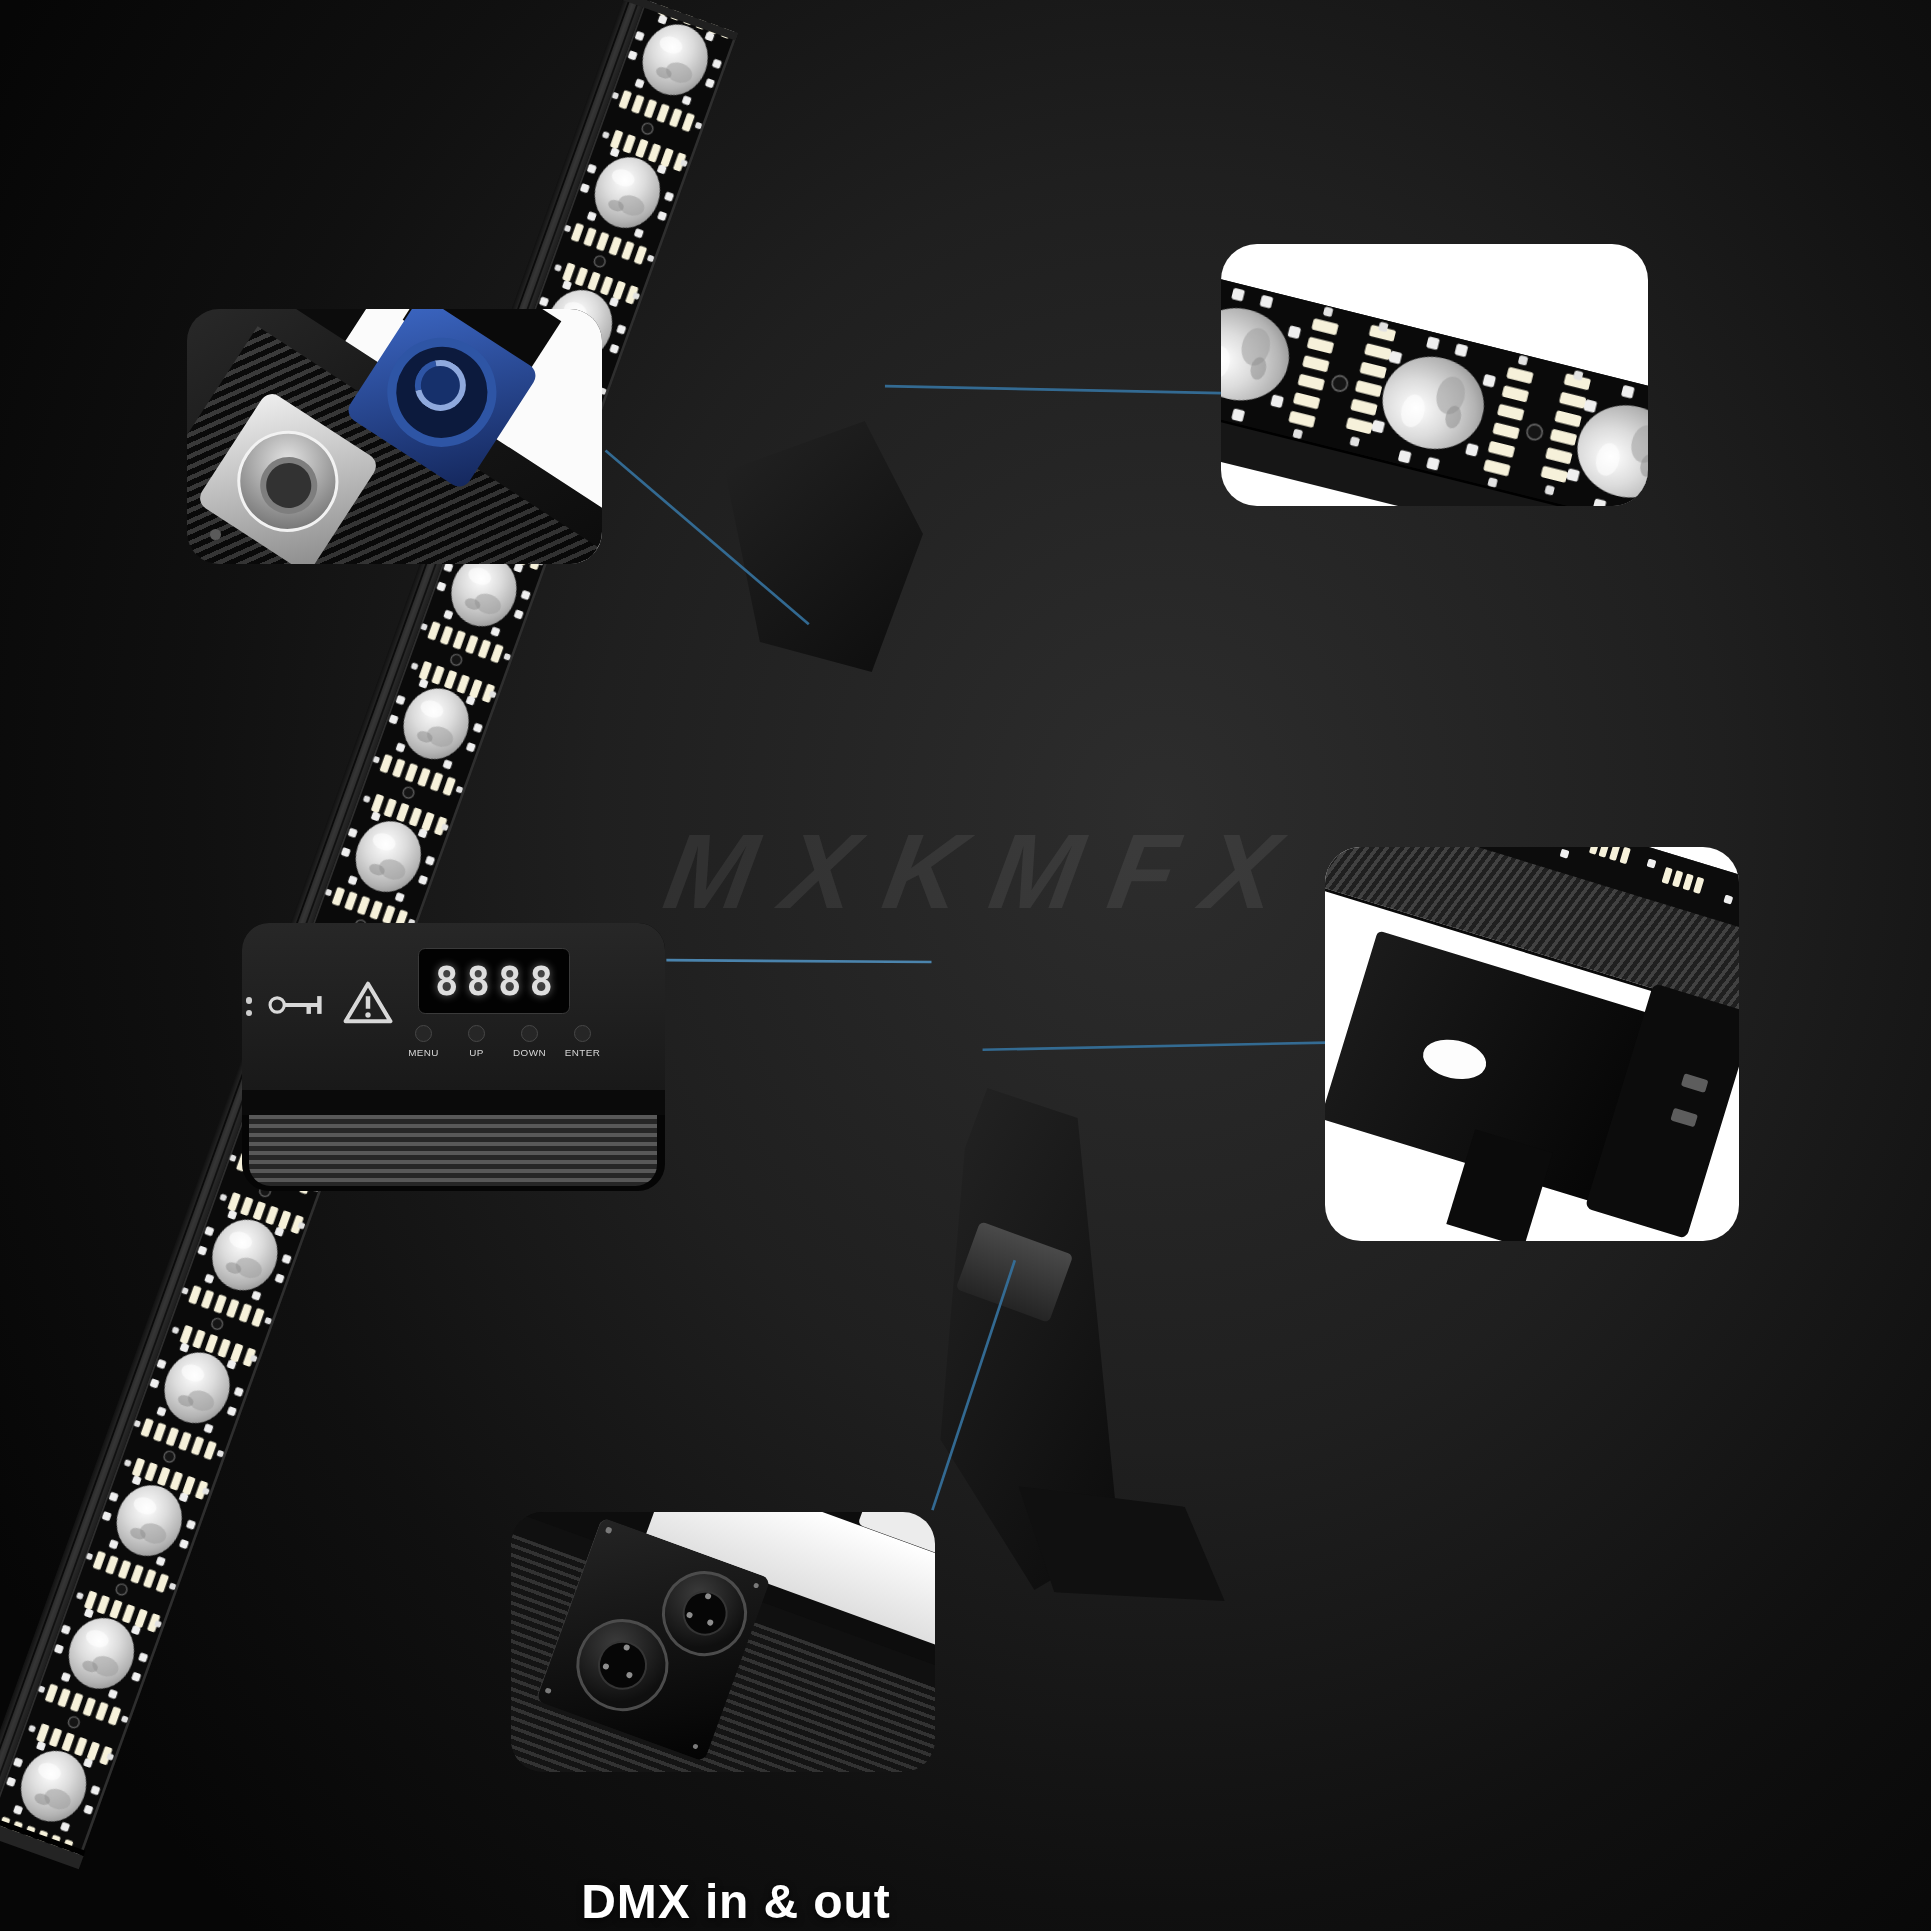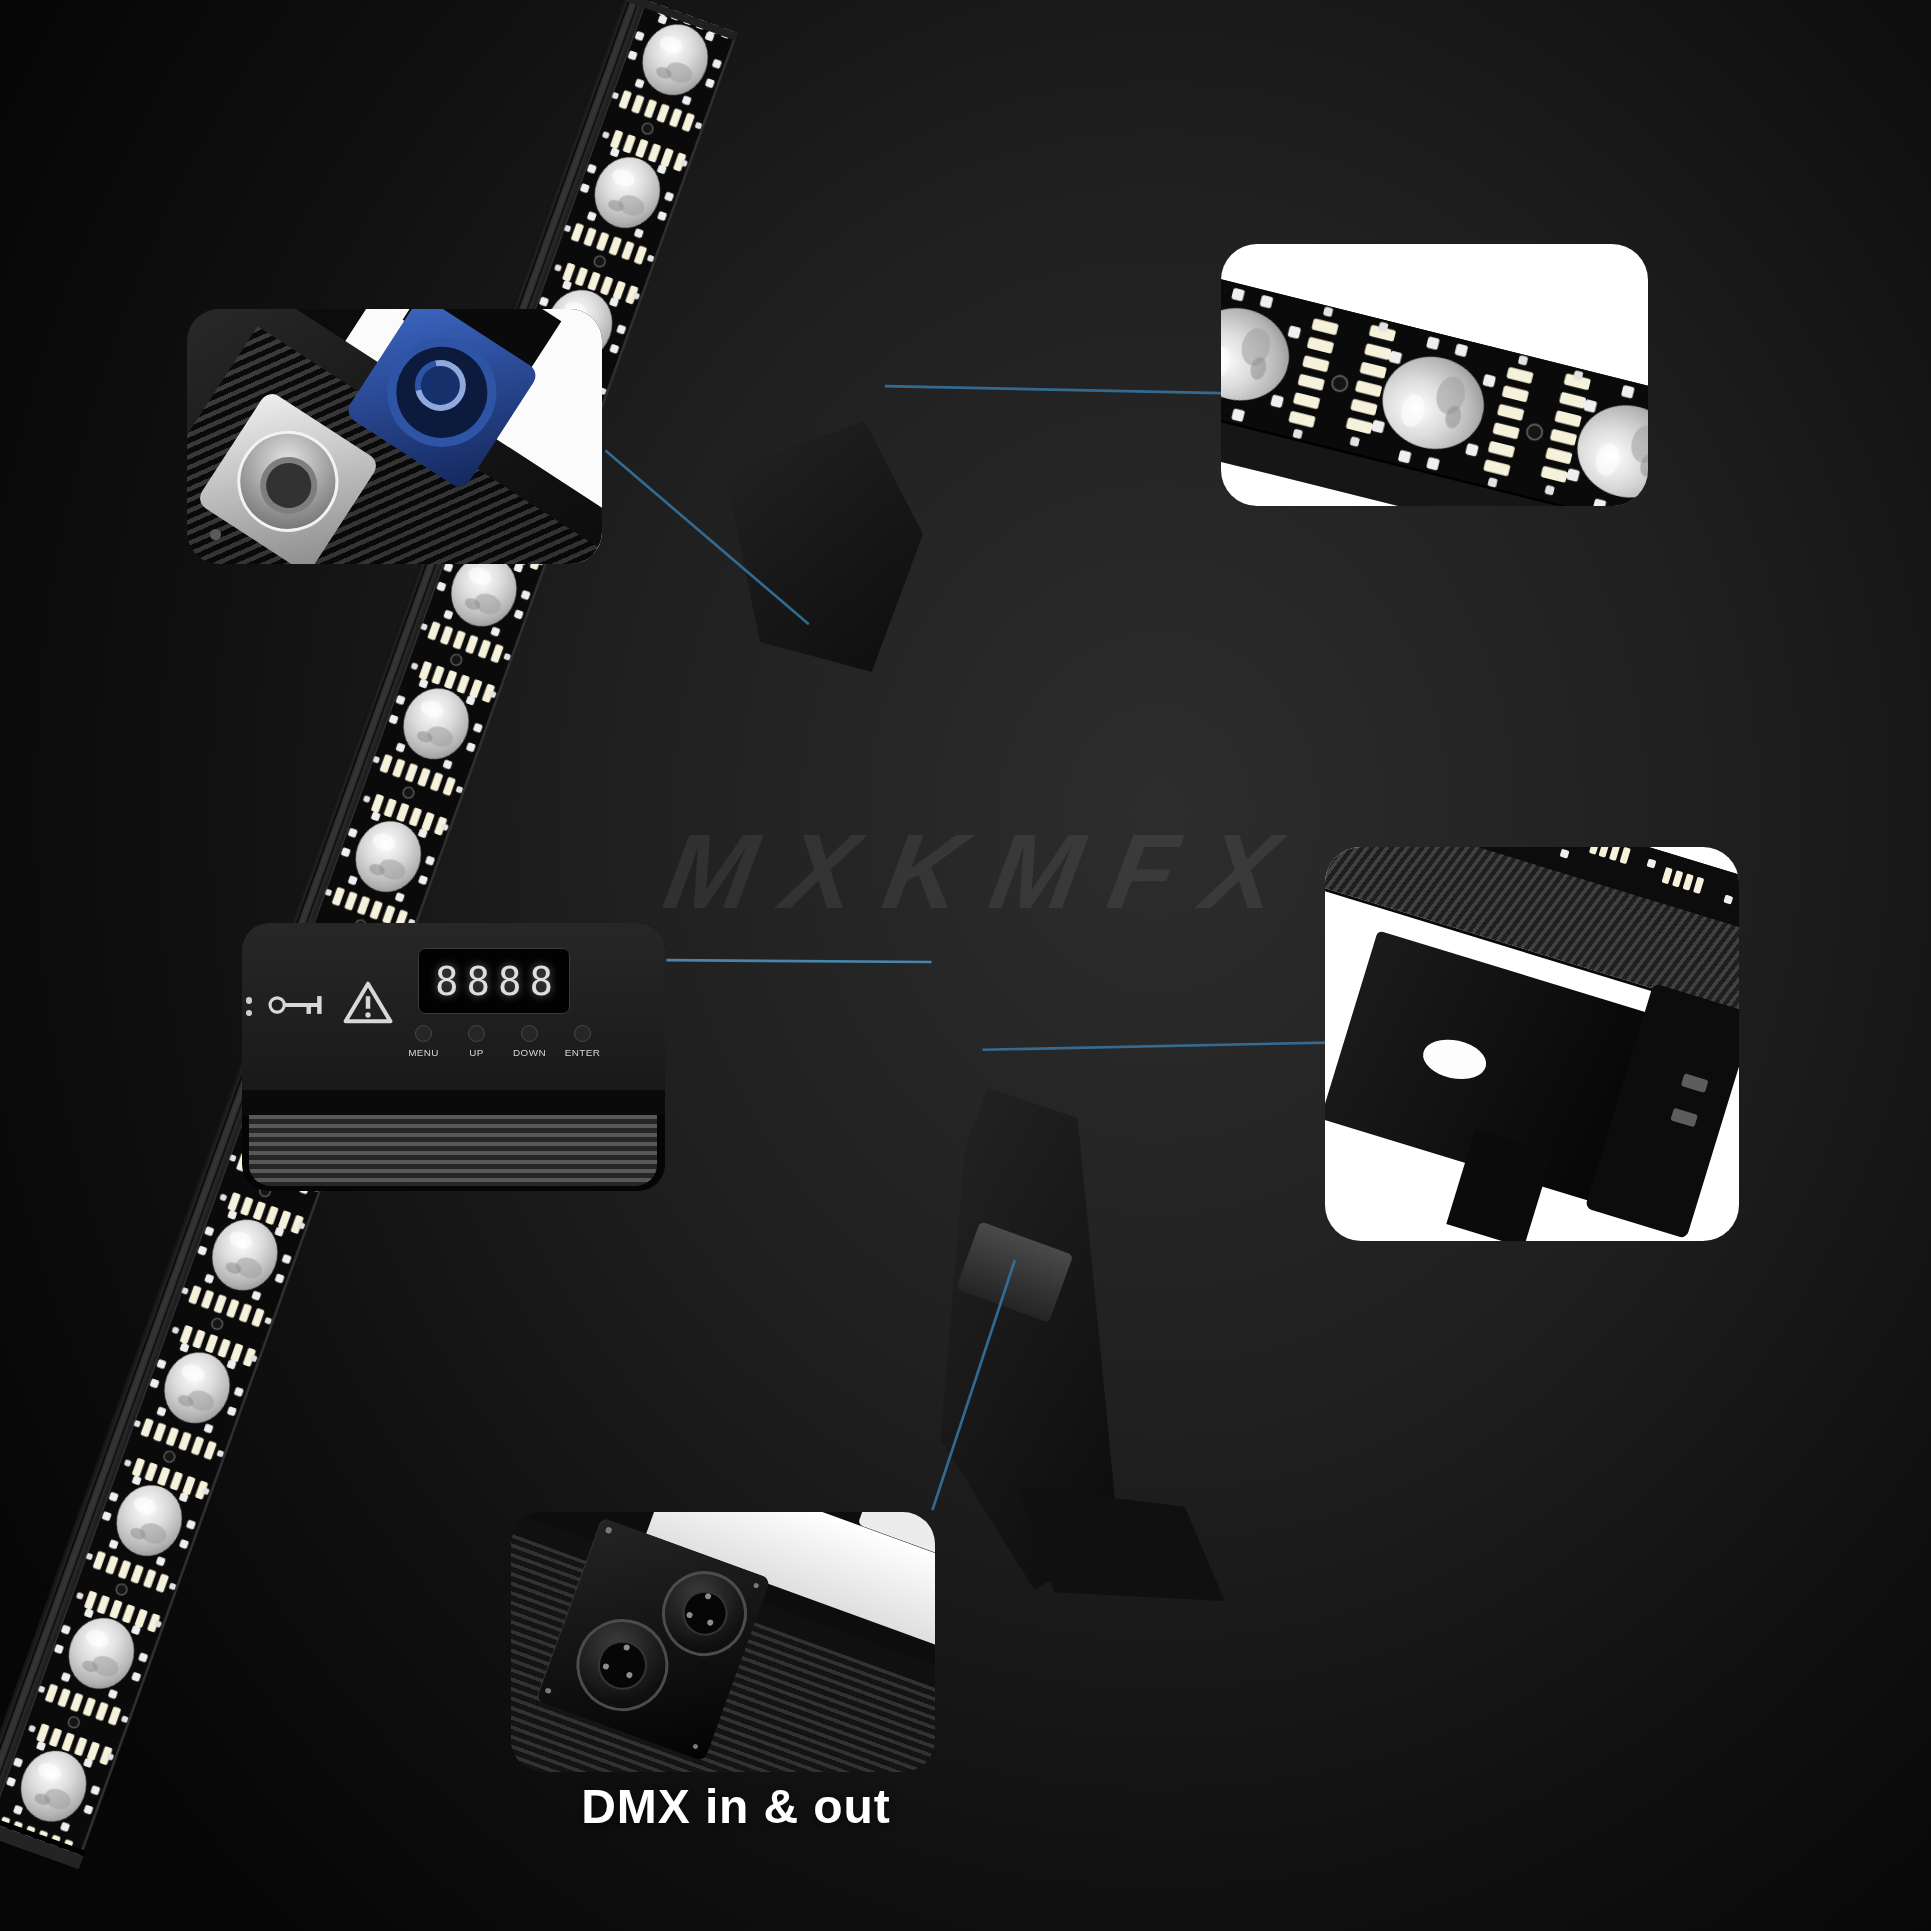--- a/index.html
+++ b/index.html
@@ -69,21 +69,21 @@
   .pw-screw{left:23px;top:220px;width:10.7px;height:10.7px;border-radius:50%;background:#5a5a5a;}
   
   #inset-beads{left:1221px;top:244px;width:427px;height:262px;border-radius:36px;background:#ffffff;}
   
   #inset-lcd{left:242px;top:923px;width:423px;height:268px;border-radius:27px;background:#050505;}
   .lcd-top{left:0;top:0;width:423px;height:167px;background:linear-gradient(#272727,#191919);}
   .lcd-colon{left:3.6px;top:68px;width:7.2px;height:32px;}
   .lcd-colon i{display:block;width:6.3px;height:6.3px;border-radius:50%;background:#cfcfcf;margin:6.3px 0;}
   .lcd-window{left:176px;top:25px;width:150px;height:64px;background:#020202;
     border:1.8px solid #3a3a3a;border-radius:7.2px;display:flex;align-items:center;justify-content:center;}
-  .lcd-digits{font-family:"DejaVu Sans Mono",monospace;font-weight:400;font-size:39px;
+  .lcd-digits{font-family:"DejaVu Sans Mono",monospace;font-weight:700;font-size:39px;
     color:#dedede;letter-spacing:8px;text-shadow:0 0 8px rgba(255,255,255,.45);margin-left:8px;}
   .lcd-buttons{left:158px;top:102px;width:206px;display:flex;justify-content:space-between;}
   .lcd-btn{display:flex;flex-direction:column;align-items:center;width:47px;}
   .lcd-btn b{width:15px;height:15px;border-radius:50%;background:#262626;border:1.8px solid #474747;}
   .lcd-btn span{margin-top:5.4px;font-size:9.9px;font-weight:400;color:#d6d6d6;letter-spacing:0.4px;}
   .lcd-gap{left:0;top:167px;width:423px;height:25px;background:#0a0a0a;}
   .lcd-fins{left:7.2px;top:192px;width:408px;height:71px;border-radius:0 0 21.5px 21.5px;
     background:repeating-linear-gradient(180deg,#585858 0 3.6px,#262626 3.6px 9px);}
   
   #inset-bracket{left:1325px;top:847px;width:414px;height:394px;border-radius:36px;background:#ffffff;}
@@ -333,16 +333,16 @@
         <div class="xlr-pin" style="left:50px;top:47px"></div>
       </div>
       <div class="dx-screw" style="left:7.2px;top:7.2px"></div>
       <div class="dx-screw" style="left:165px;top:9px"></div>
       <div class="dx-screw" style="left:5.4px;top:179px"></div>
       <div class="dx-screw" style="left:163px;top:181px"></div>
     </div>
     <div class="abs dx-sliver"></div>
   </div>
 
-  <div class="callout-label" style="left:494px;top:1779px;width:484px">DMX in &amp; out</div>
+  <div class="callout-label" style="left:494px;top:1874px;width:484px">DMX in &amp; out</div>
 
 </div>
 
 
 </body></html>

